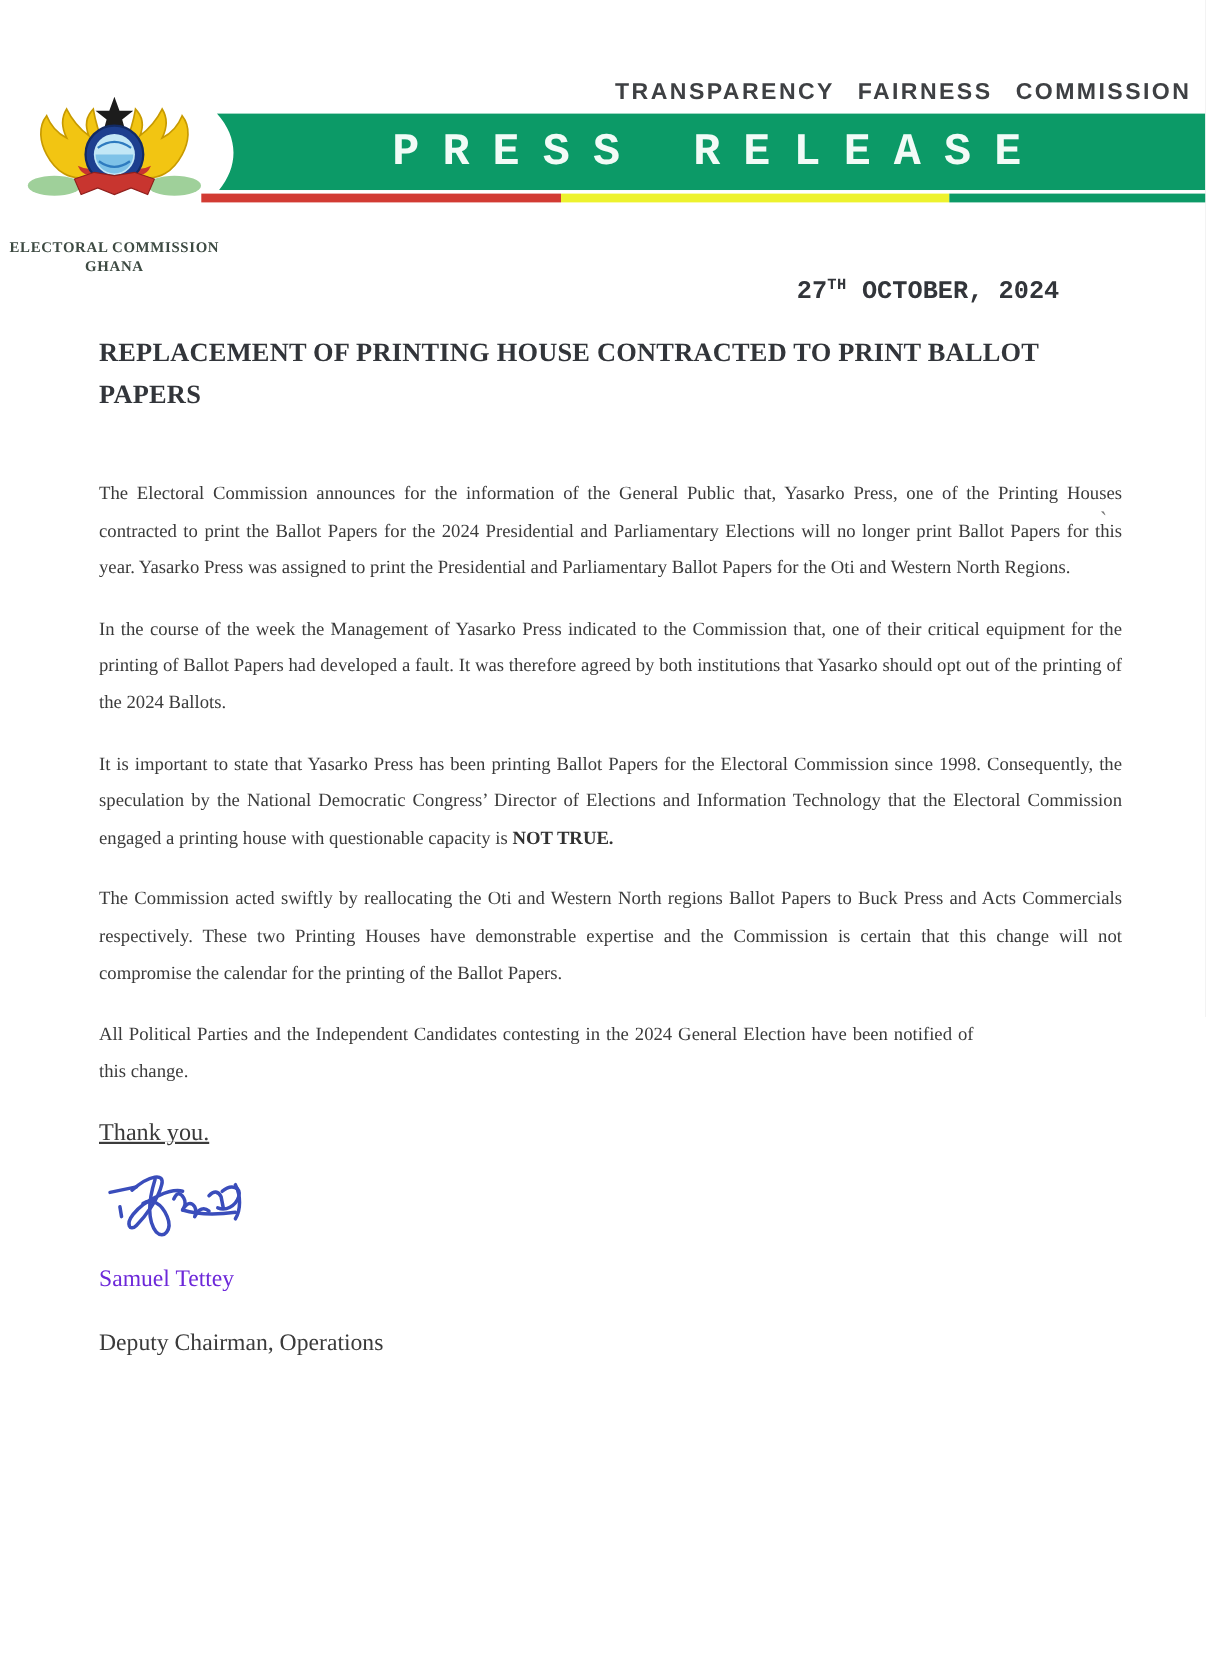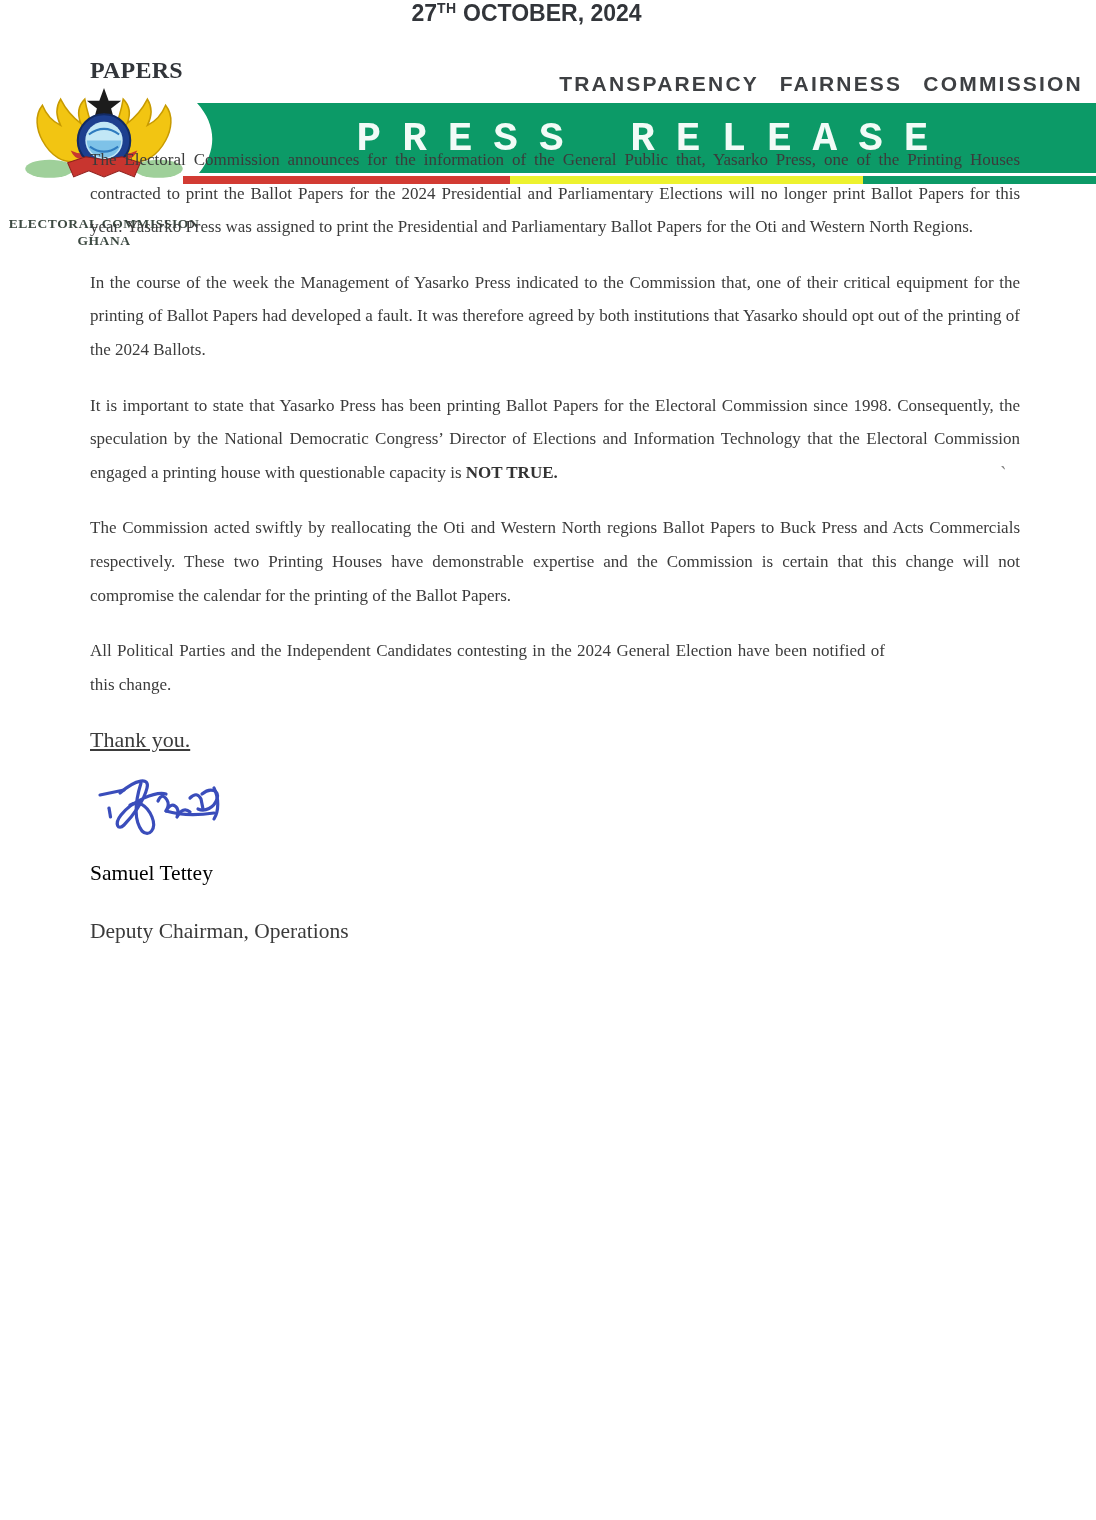--- a/index.html
+++ b/index.html
@@ -43,41 +43,41 @@
     white-space:nowrap;
   }
   .stripe { position:absolute; top:73px; height:8px; }
   .stripe-red    { left:0;     width:327px; }
   .stripe-yellow { left:327px; width:353px; }
   .stripe-green  { left:680px; width:233px; }
 
   
   .content { position:absolute; top:0; left:90px; width:930px; }
   .date-line {
-    text-align:center; padding-right:57px;
+    margin-top:252px; text-align:right; padding-right:57px;
     font-weight:bold; font-size:23px; color:#32353a;
-    font-family:Liberation Sans, sans-serif;
+    font-family:Liberation Mono, monospace;
   }
   .date-line .sup { font-size:14px; position:relative; top:-8px; letter-spacing:0.5px; }
   .doc-title {
     margin-top:24px;
     font-weight:bold; font-size:24px; line-height:38px;
     color:#32353a; letter-spacing:0.2px;
   }
   .para {
     margin:0 0 22px 0;
     font-size:17px; line-height:33.6px;
     text-align:justify; color:#3b3b3b;
   }
   .para.first { margin-top:54px; }
   .para.narrow { width:795px; }
   .para b { color:#323232; }
   .thanks { margin:0; font-size:22px; line-height:33.6px; color:#3b3b3b;text-decoration:underline; }
   .sig-img { margin-top:14px; margin-left:6px; display:block; }
-  .sig-name { margin-top:22px; font-size:21.5px; color:#000000; }
+  .sig-name { margin-top:22px; font-size:21.5px; color:#6d28d9; }
   .sig-role { margin-top:33px; font-size:21.5px; color:#3b3b3b; }
 
   .artifact {
     position:absolute; left:999px; top:462px;
     font-size:20px; color:#777; transform:rotate(8deg);
   }
 </style>
 </head>
 <body>
 
@@ -122,20 +122,21 @@
     <div class="stripe stripe-green" style="background:#0c9a67;"></div>
   </div>
 
   <span class="artifact">`</span>
 
   <div class="content">
 
     <div class="date-line"><span>27</span><span class="sup">TH</span><span> OCTOBER, 2024</span></div>
 
     <div class="doc-title">
+      <div>REPLACEMENT OF PRINTING HOUSE CONTRACTED TO PRINT BALLOT</div>
       <div>PAPERS</div>
     </div>
 
     <p class="para first">The Electoral Commission announces for the information of the General Public that, Yasarko Press, one of the Printing Houses contracted to print the Ballot Papers for the 2024 Presidential and Parliamentary Elections will no longer print Ballot Papers for this year. Yasarko Press was assigned to print the Presidential and Parliamentary Ballot Papers for the Oti and Western North Regions.</p>
 
     <p class="para">In the course of the week the Management of Yasarko Press indicated to the Commission that, one of their critical equipment for the printing of Ballot Papers had developed a fault. It was therefore agreed by both institutions that Yasarko should opt out of the printing of the 2024 Ballots.</p>
 
     <p class="para"><span>It is important to state that Yasarko Press has been printing Ballot Papers for the Electoral Commission since 1998. Consequently, the speculation by the National Democratic Congress’ Director of Elections and Information Technology that the Electoral Commission engaged a printing house with questionable capacity is </span><b>NOT TRUE.</b></p>
 
     <p class="para">The Commission acted swiftly by reallocating the Oti and Western North regions Ballot Papers to Buck Press and Acts Commercials respectively. These two Printing Houses have demonstrable expertise and the Commission is certain that this change will not compromise the calendar for the printing of the Ballot Papers.</p>

